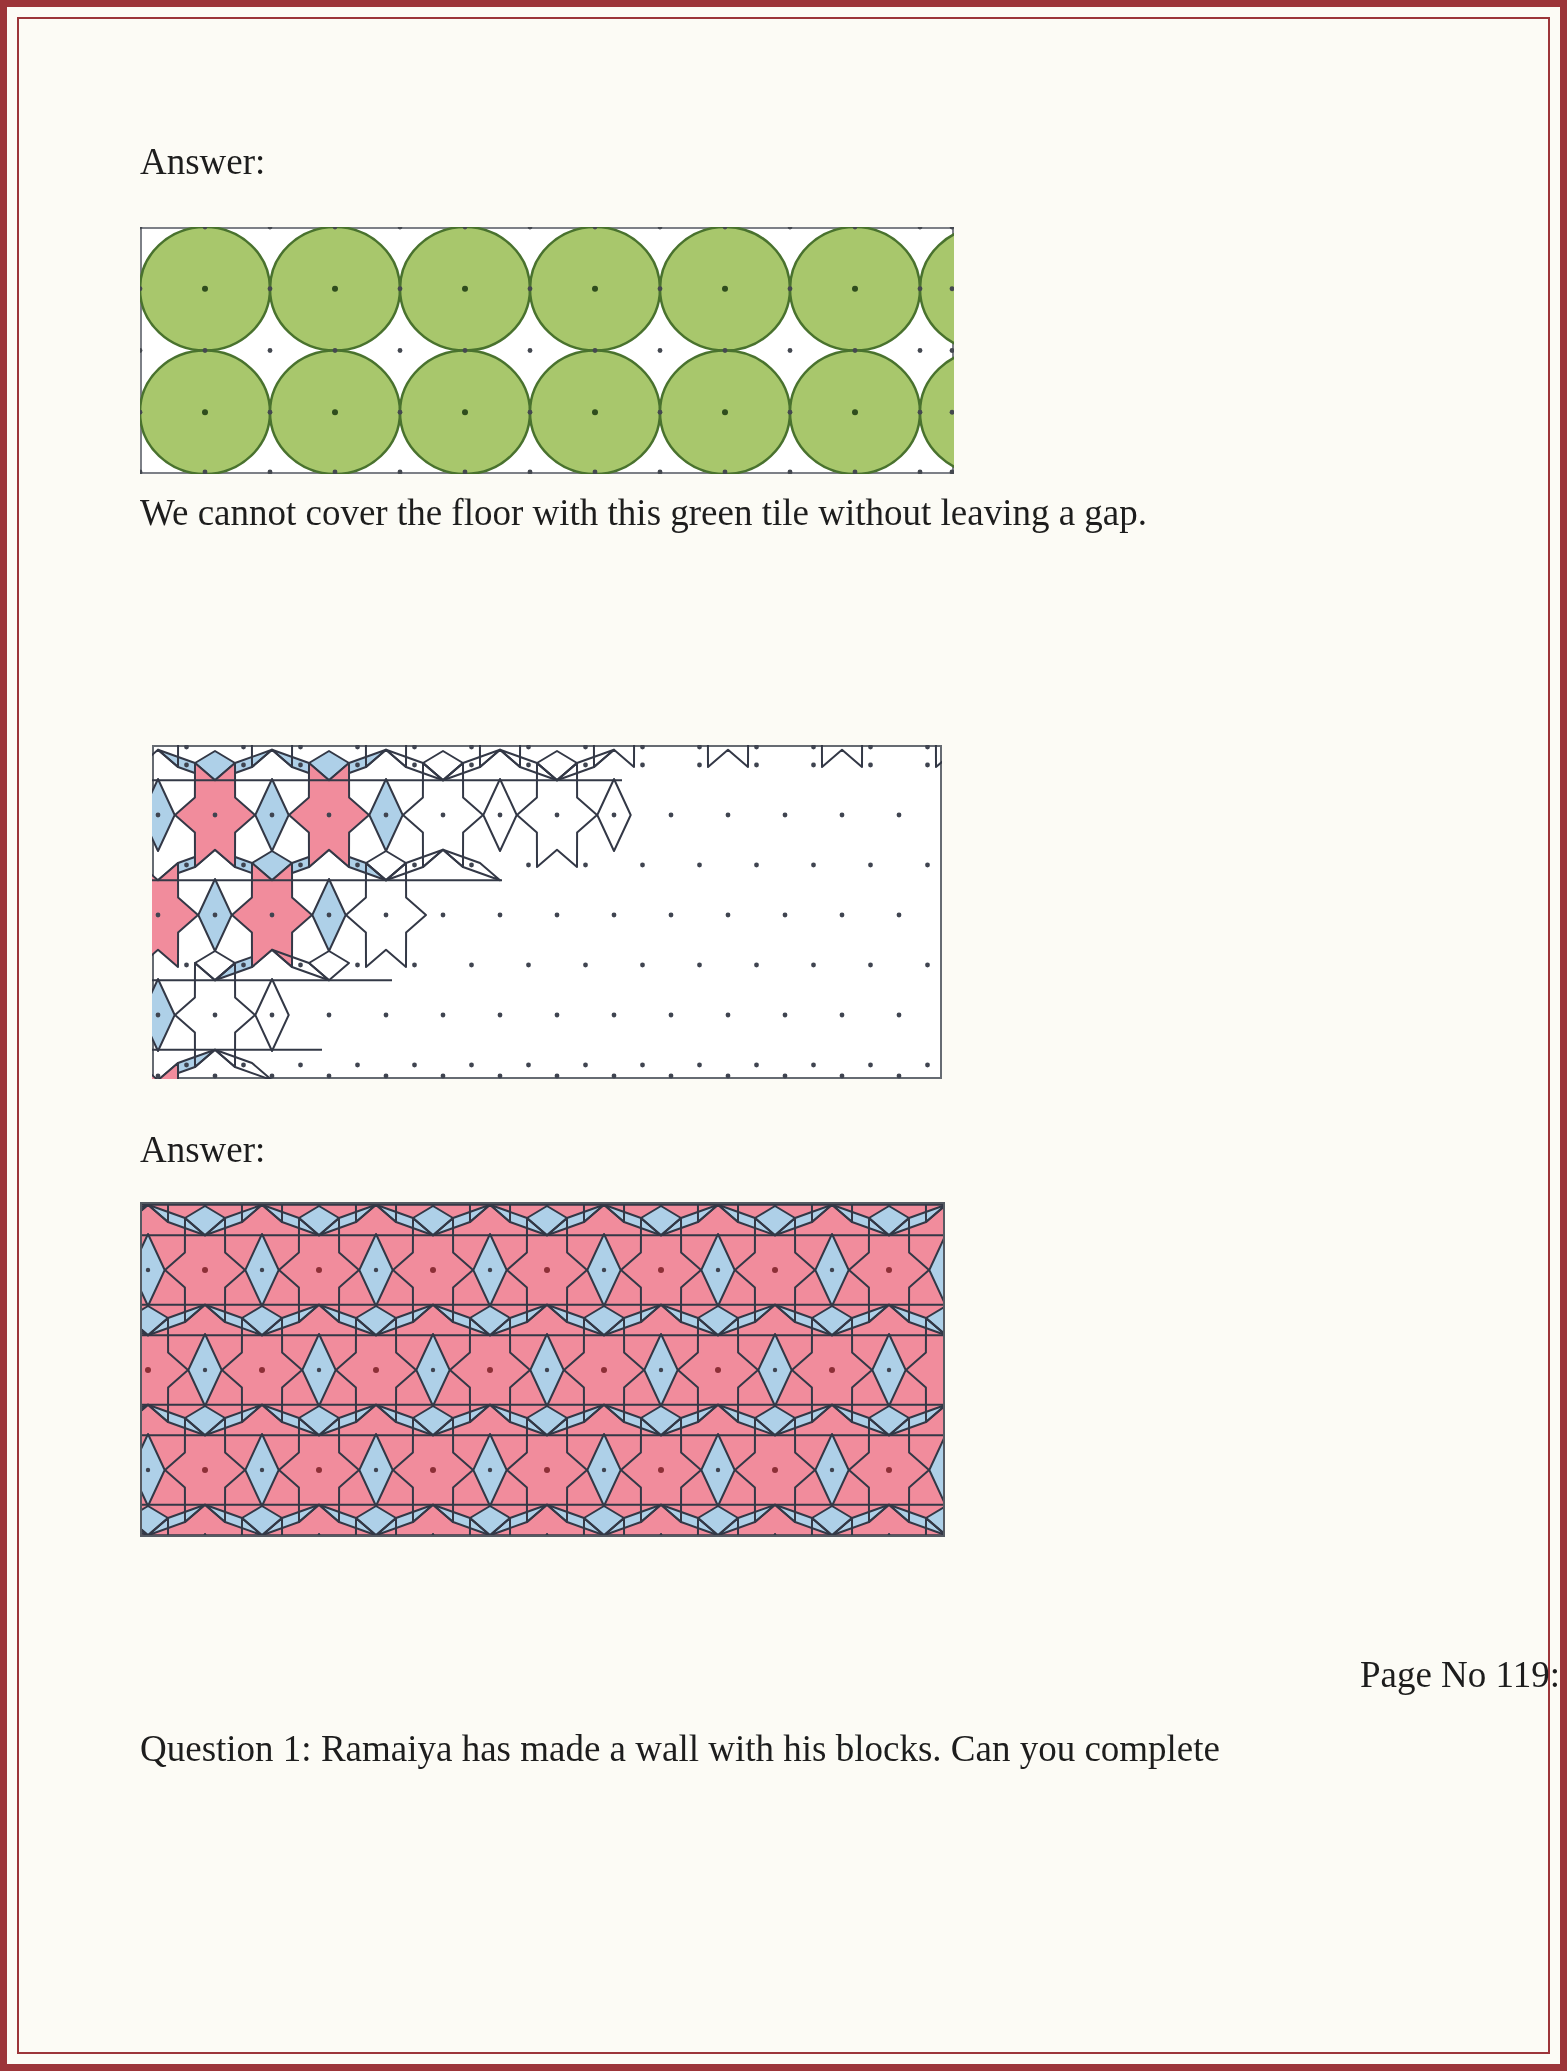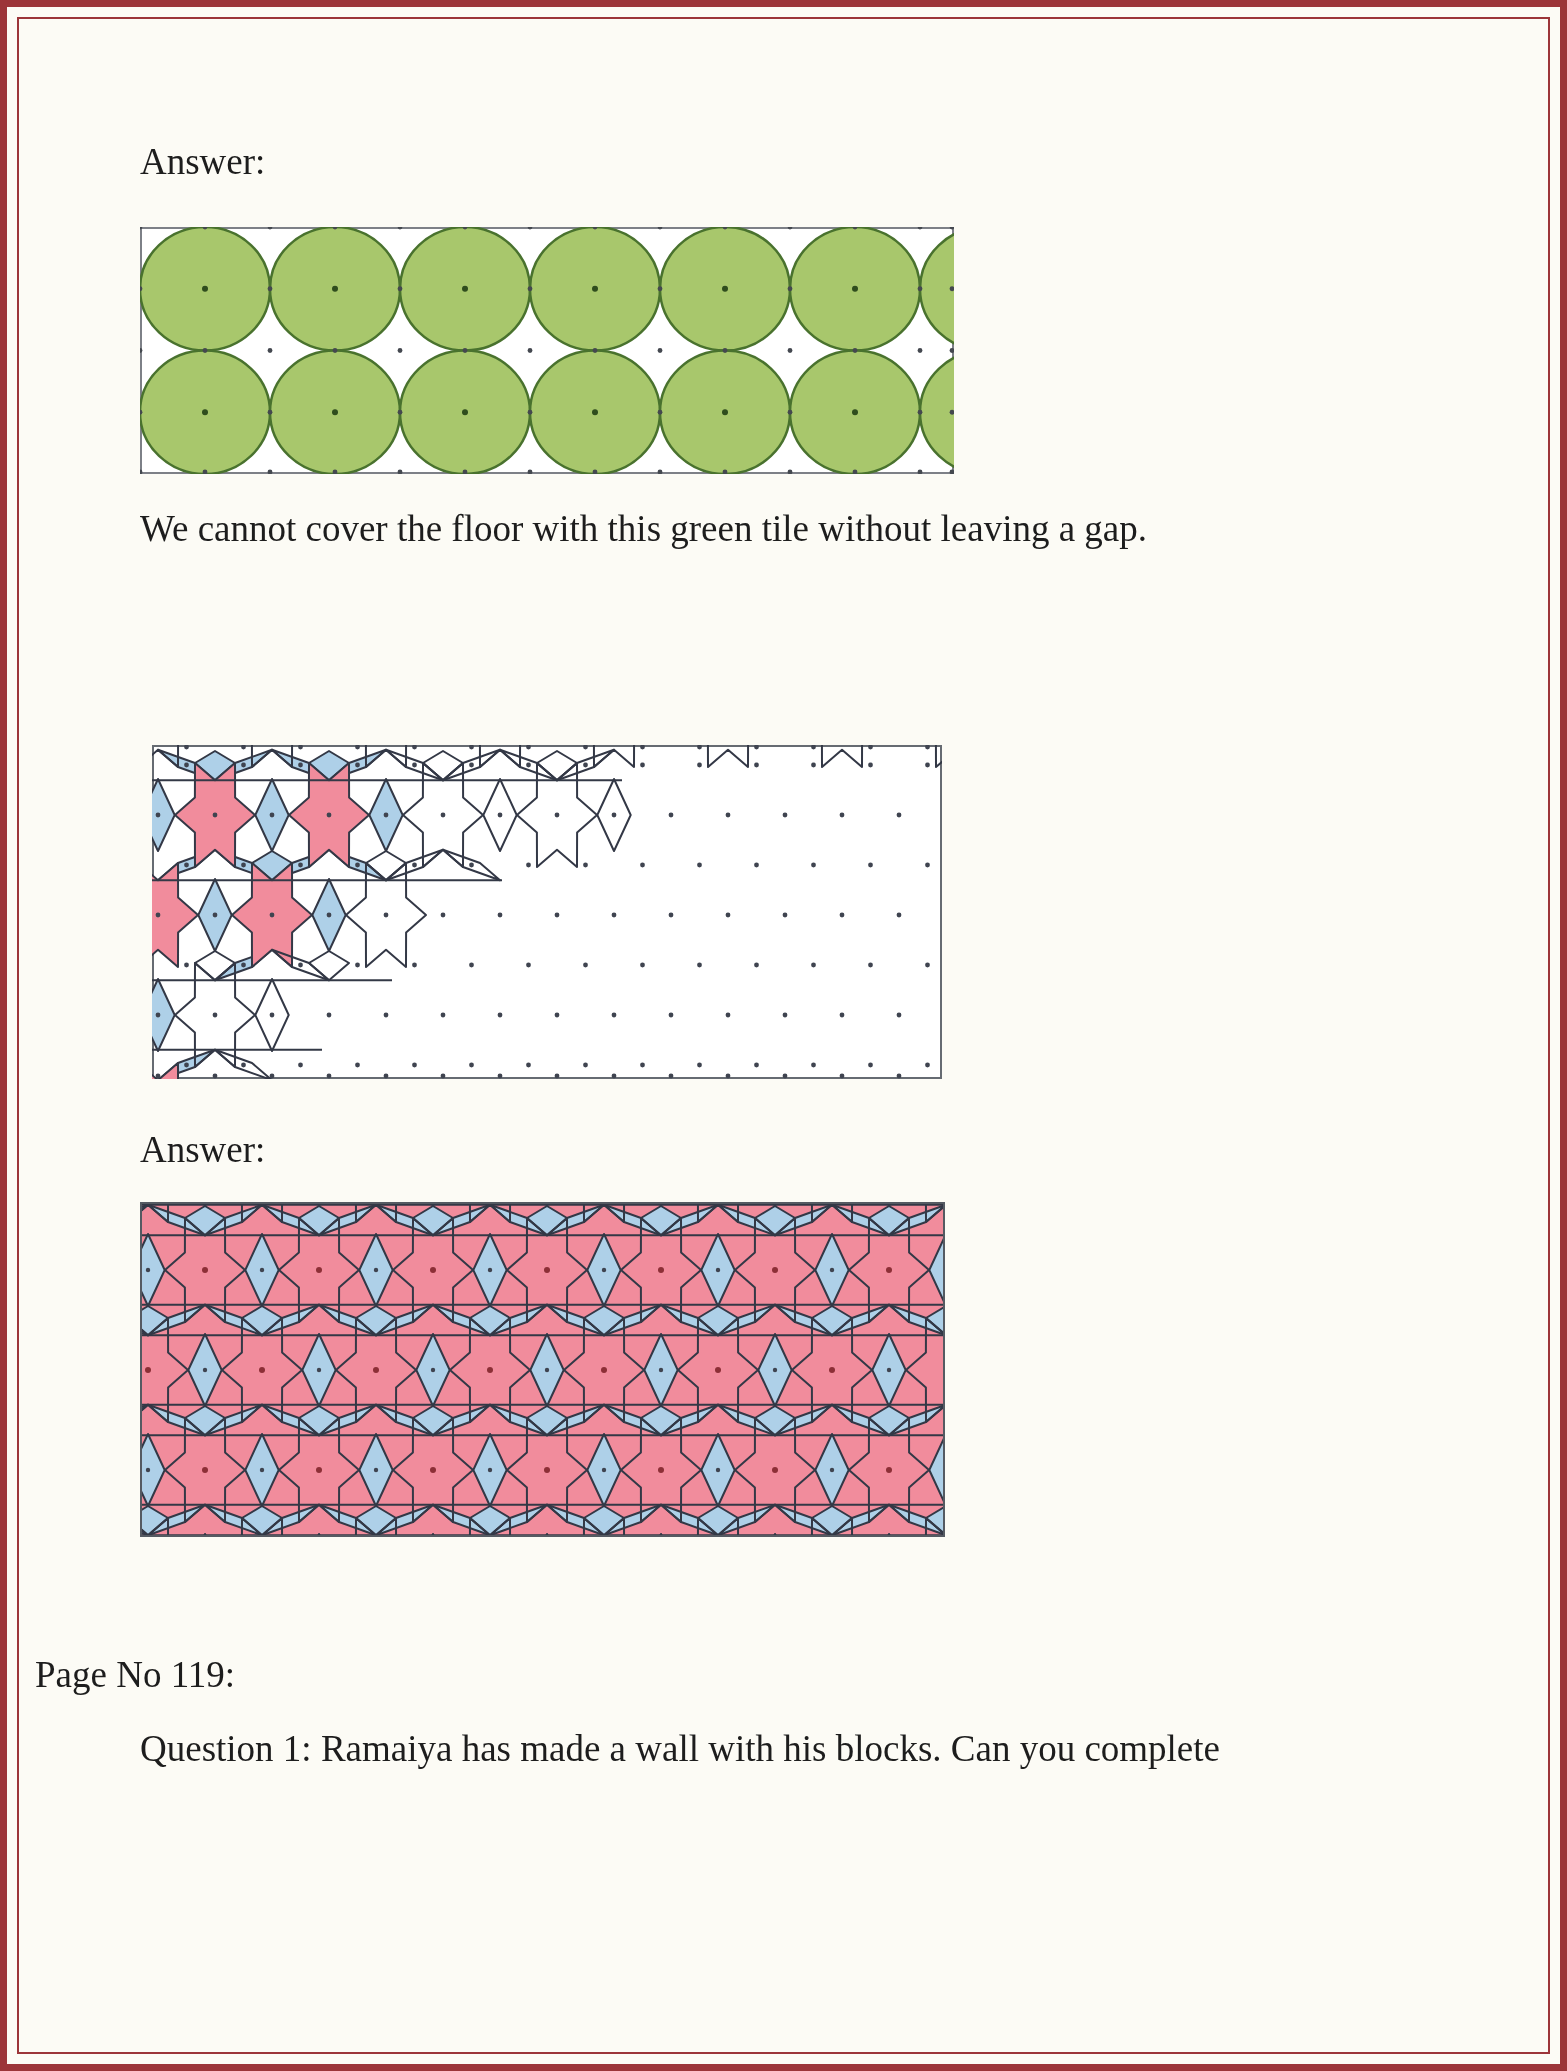--- a/index.html
+++ b/index.html
@@ -1,21 +1,21 @@
 <!DOCTYPE html>
 <html><head>
 <meta charset="utf-8">
 <style>
   html,body{margin:0;padding:0;background:#e8e8e8;}
   .page{position:relative;width:1567px;height:2071px;background:#fcfbf5;box-sizing:border-box;
         border:7px solid #9c3539;font-family:"Liberation Serif", serif;color:#1d1d1d;overflow:hidden;}
   .frame{position:absolute;left:10px;top:10px;right:10px;bottom:10px;border:2px solid #9c3539;pointer-events:none;}
   .blk{position:absolute;font-size:37px;line-height:1.35;}
   .bold{font-weight:normal;}
-  .center{left:0;right:0;text-align:left;margin-left:28px;}
+  .center{left:0;right:0;text-align:right;}
   .fig{position:absolute;}
   .fig svg{display:block;}
   .q1line{font-size:37px;line-height:1.62;}
 </style>
 </head>
 <body>
 
 <div class="page">
   <div class="frame"></div>
 
@@ -120,21 +120,21 @@
           <circle cx="195" cy="185.25" r="3" fill="#2f4d1d"></circle>
           <circle cx="325" cy="185.25" r="3" fill="#2f4d1d"></circle>
           <circle cx="455" cy="185.25" r="3" fill="#2f4d1d"></circle>
           <circle cx="585" cy="185.25" r="3" fill="#2f4d1d"></circle>
           <circle cx="715" cy="185.25" r="3" fill="#2f4d1d"></circle>
           <circle cx="845" cy="185.25" r="3" fill="#2f4d1d"></circle>
         </svg>
       </div>
   </div>
 
-  <div class="blk" style="left:133px;top:497px;text-align:center;">We cannot cover the floor with this green tile without leaving a gap.</div>
+  <div class="blk" style="left:133px;top:481px;text-align:center;">We cannot cover the floor with this green tile without leaving a gap.</div>
 
 
   <div class="fig" style="left:145px;top:738px;">
     <div id="fig-question">
         <svg width="790" height="334" viewBox="0 0 790 334">
           <rect x="1" y="1" width="788" height="332" fill="#ffffff" stroke="#666b72" stroke-width="2"></rect>
           <polygon points="6.0,4.8 26.0,22.0 63.0,35.2 43.0,18.0" fill="#aed0e8" stroke="#333846" stroke-width="2" stroke-linejoin="round"></polygon>
           <polygon points="120.0,4.8 100.0,22.0 63.0,35.2 83.0,18.0" fill="#aed0e8" stroke="#333846" stroke-width="2" stroke-linejoin="round"></polygon>
           <polygon points="120.0,4.8 140.0,22.0 177.0,35.2 157.0,18.0" fill="#aed0e8" stroke="#333846" stroke-width="2" stroke-linejoin="round"></polygon>
           <polygon points="234.0,4.8 214.0,22.0 177.0,35.2 197.0,18.0" fill="#aed0e8" stroke="#333846" stroke-width="2" stroke-linejoin="round"></polygon>

